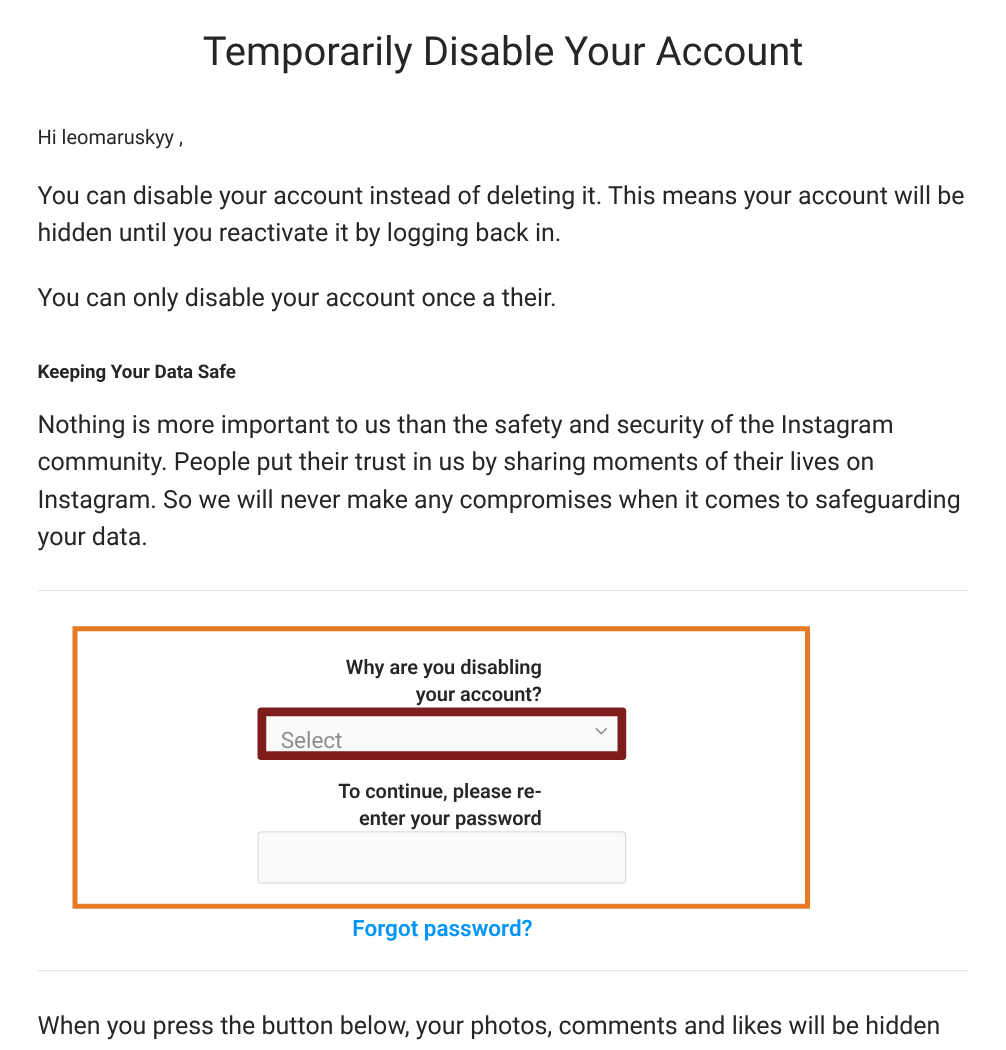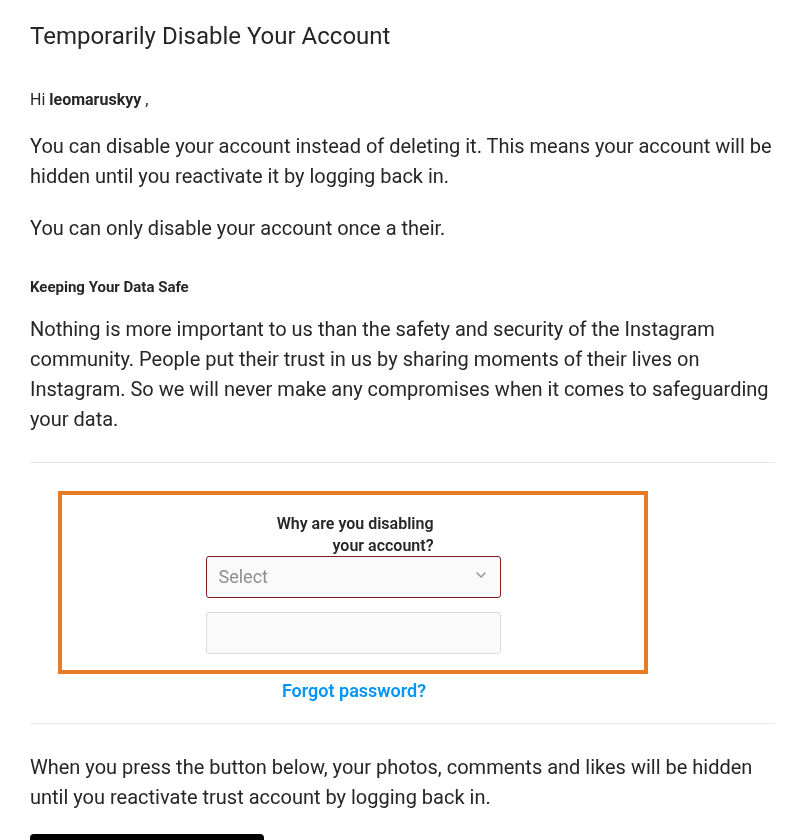--- a/index.html
+++ b/index.html
@@ -4,37 +4,38 @@
   <style>
     * { box-sizing: border-box; margin: 0; padding: 0; }
     body {
       font-family: -apple-system, BlinkMacSystemFont, "Segoe UI", Roboto, Helvetica, Arial, sans-serif;
       background: #ffffff;
       color: #262626;
       width: 805px;
       padding: 22px 30px 30px 30px;
     }
     h1.page-title {
-      font-size: 24px;
+      font-size: 32px;
       font-weight: 400;
       color: #262626;
       margin-bottom: 40px;
+      text-align: center;
     }
     .para {
       font-size: 20px;
       line-height: 1.5;
       color: #262626;
       margin-bottom: 22px;
     }
     .greeting {
       font-size: 16px;
       margin-bottom: 22px;
     }
     .greeting .hi { font-weight: 400; text-align: center; }
-    .greeting .uname { font-weight: 700; }
+    .greeting .uname { font-weight: 400; }
     .subhead {
       font-size: 15px;
       font-weight: 700;
       margin-top: 35px;
       margin-bottom: 18px;
     }
     hr.divider {
       border: none;
       border-top: 1px solid #e6e6e6;
       margin: 28px 0 28px 0;
@@ -61,21 +62,21 @@
       line-height: 1.35;
     }
     .form-control { flex: 1; }
     .select-wrap {
       position: relative;
       width: 295px;
     }
     .select {
       width: 100%;
       height: 42px;
-      border: 1px solid #7f1d1d;
+      border: 7px solid #7f1d1d;
       border-radius: 3px;
       background: #fafafa;
       font-size: 18px;
       color: #8e8e8e;
       padding: 0 36px 0 12px;
       appearance: none;
       -webkit-appearance: none;
       cursor: pointer;
       line-height: 40px;
     }
@@ -148,20 +149,21 @@
         <div class="select">Select</div>
         <span class="chevron">
           <svg width="16" height="16" viewBox="0 0 24 24" fill="none" stroke="currentColor" stroke-width="2" stroke-linecap="round" stroke-linejoin="round">
               <polyline points="6 9 12 15 18 9"></polyline>
             </svg>
         </span>
       </div>
     </div>
   </div>
   <div class="form-row" style="margin-bottom:4px;">
+    <div class="form-label">To continue, please re-enter your password</div>
     <div class="form-control">
       <input type="password" class="password-input" style="">
     </div>
   </div>
 </div>
 
 <div class="forgot-wrap">
   <a class="forgot-link">Forgot password?</a>
 </div>
 

